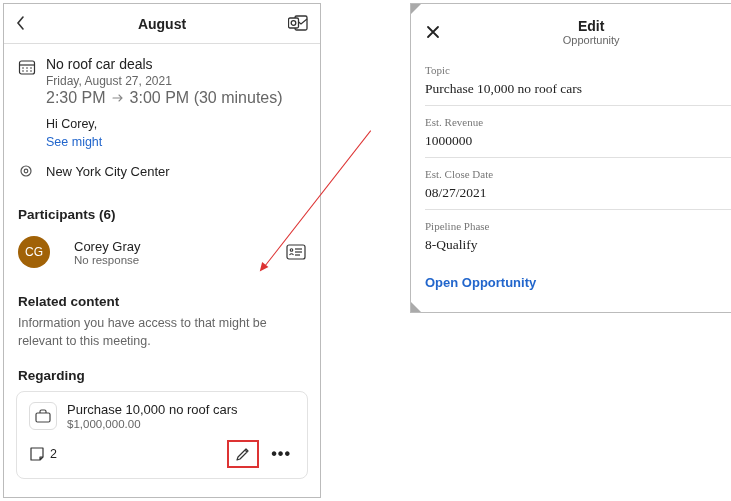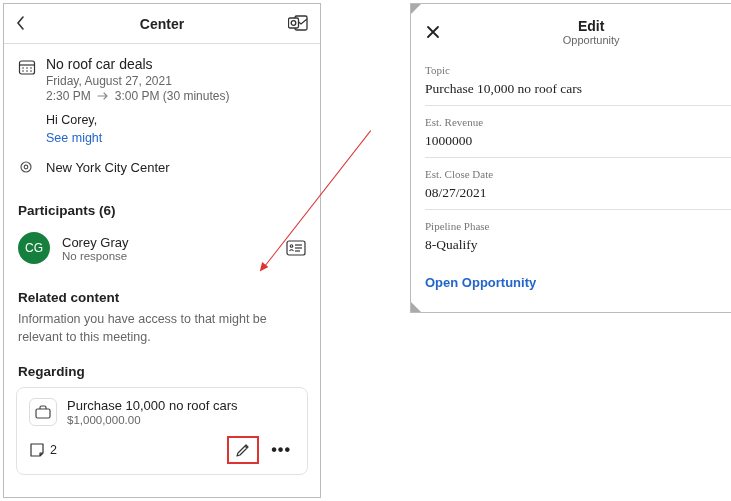--- a/index.html
+++ b/index.html
@@ -31,30 +31,30 @@
     height:40px; border-bottom:1px solid #ddd; position:relative;
   }
   .hdr .back { position:absolute; left:10px; top:10px; cursor:pointer; }
   .hdr .title { font-weight:600; font-size:14px; }
   .hdr .app { position:absolute; right:12px; top:10px; }
   .content { padding: 12px 14px 10px 14px; }
   .row { display:flex; align-items:flex-start; }
   .cal-icon { width:18px; margin-right:10px; margin-top:2px; flex-shrink:0;}
   .etitle { font-size:14px; font-weight:400; }
   .sub { color:#666; font-size:12px; margin-top:2px; }
-  .time-row { display:flex; align-items:center; gap:6px; color:#666; font-size:12px; margin-top:1px;}
+  .time-row { display:flex; align-items:center; gap:6px; color:#666; font-size:16px; margin-top:1px;}
   .greet { margin-top:10px; font-size:12.5px; margin-left:28px;}
   .link { color:#2266cc; font-size:12.5px; cursor:pointer; margin-left:28px; margin-top:4px; display:inline-block;}
   .loc-row { display:flex; align-items:center; margin-top:14px; margin-left:0; font-size:13px;}
   .loc-row .pin { width:18px; margin-right:10px; flex-shrink:0;}
   .section-h { font-weight:600; font-size:13.5px; margin:18px 0 6px 0; padding:0 14px;}
   .section-sub { color:#666; font-size:12.5px; padding:0 14px; line-height:1.4;}
   .participant { display:flex; align-items:center; padding:8px 14px; }
-  .avatar { width:32px; height:32px; border-radius:50%; background:#15803d; color:#fff;
-            display:flex; align-items:center; justify-content:center; font-size:12px; margin-right:12px;}
+  .avatar { width:32px; height:32px; border-radius:50%; background:#a16207; color:#fff;
+            display:flex; align-items:center; justify-content:center; font-size:12px; margin-right:24px;}
   .pname { font-size:13px; }
   .presp { font-size:11.5px; color:#666;}
   .detail-icon { margin-left:auto; }
   .card {
     margin:8px 12px 6px 12px; border:1px solid #e2e2e2; border-radius:8px;
     padding:10px 12px;
   }
   .card-top { display:flex; align-items:flex-start; }
   .bag-icon {
     width:28px; height:28px; border:1px solid #ddd; border-radius:6px;
@@ -101,21 +101,21 @@
 </head>
 <body>
 
 <div class="panel panel-left">
   <div class="hdr">
     <span class="back">
       <svg width="14" height="18" viewBox="0 0 14 18">
           <path d="M9 3 L4 9 L9 15" stroke="#333" stroke-width="1.6" fill="none" stroke-linecap="round"></path>
         </svg>
     </span>
-    <span class="title">Center</span>
+    <span class="title">August</span>
     <span class="app">
       <svg width="20" height="18" viewBox="0 0 20 18">
           <rect x="7" y="2" width="12" height="14" rx="1.5" fill="none" stroke="#333" stroke-width="1.3"></rect>
           <path d="M7 5 L13 10 L19 5" stroke="#333" stroke-width="1.2" fill="none"></path>
           <rect x="0.5" y="4" width="10" height="10" rx="1.5" fill="#fff" stroke="#333" stroke-width="1.3"></rect>
           <circle cx="5.5" cy="9" r="2.3" fill="none" stroke="#333" stroke-width="1.3"></circle>
         </svg>
     </span>
   </div>
 

